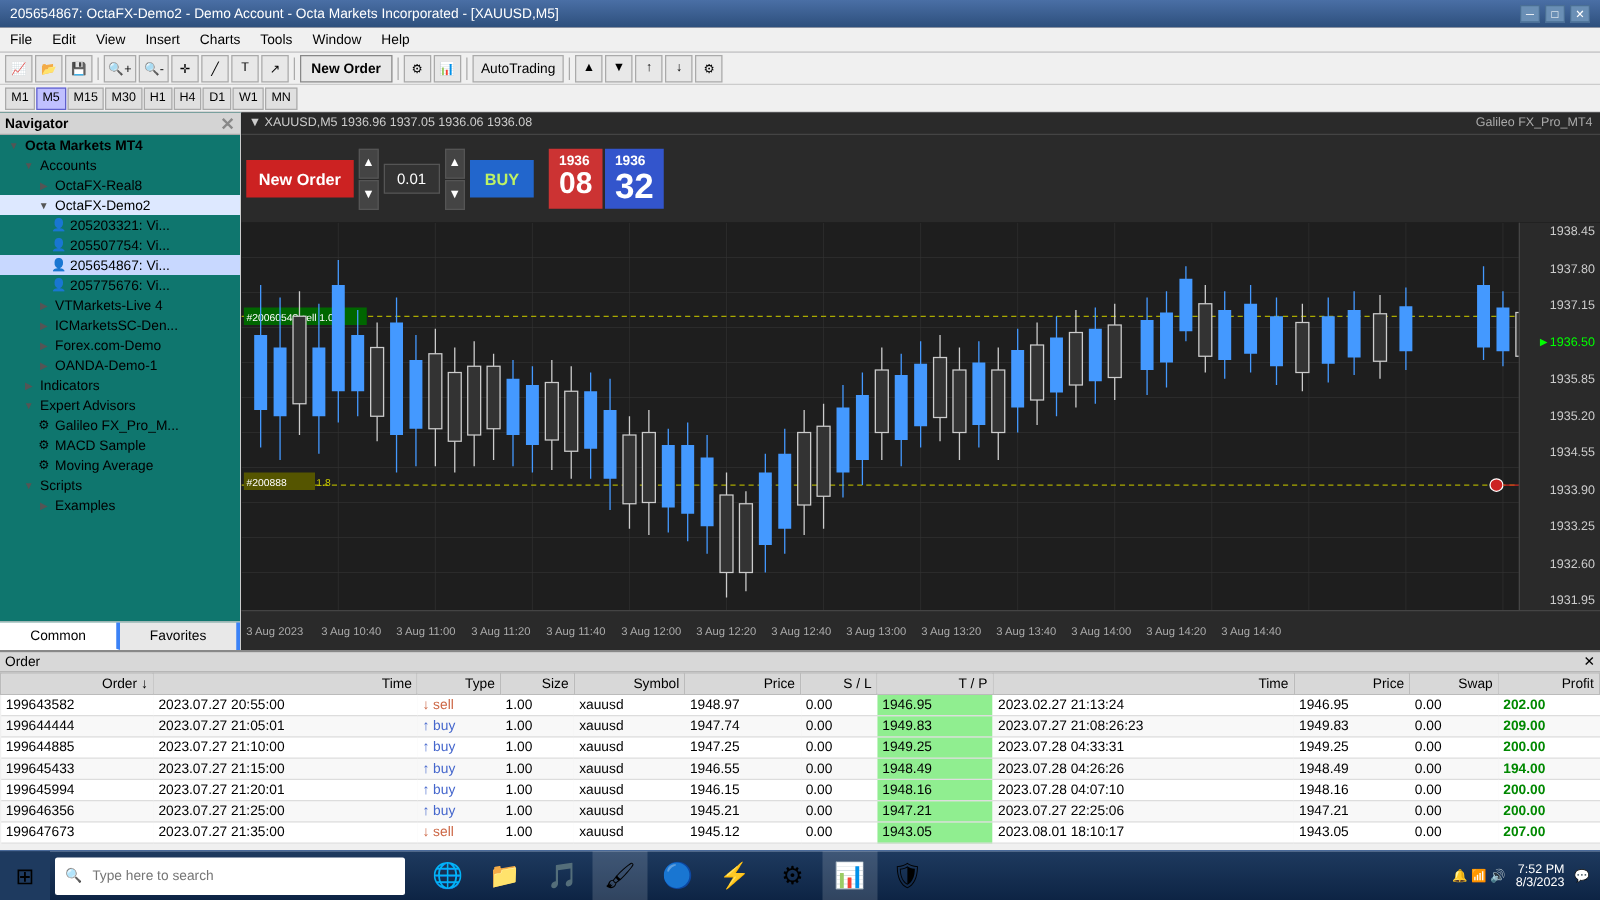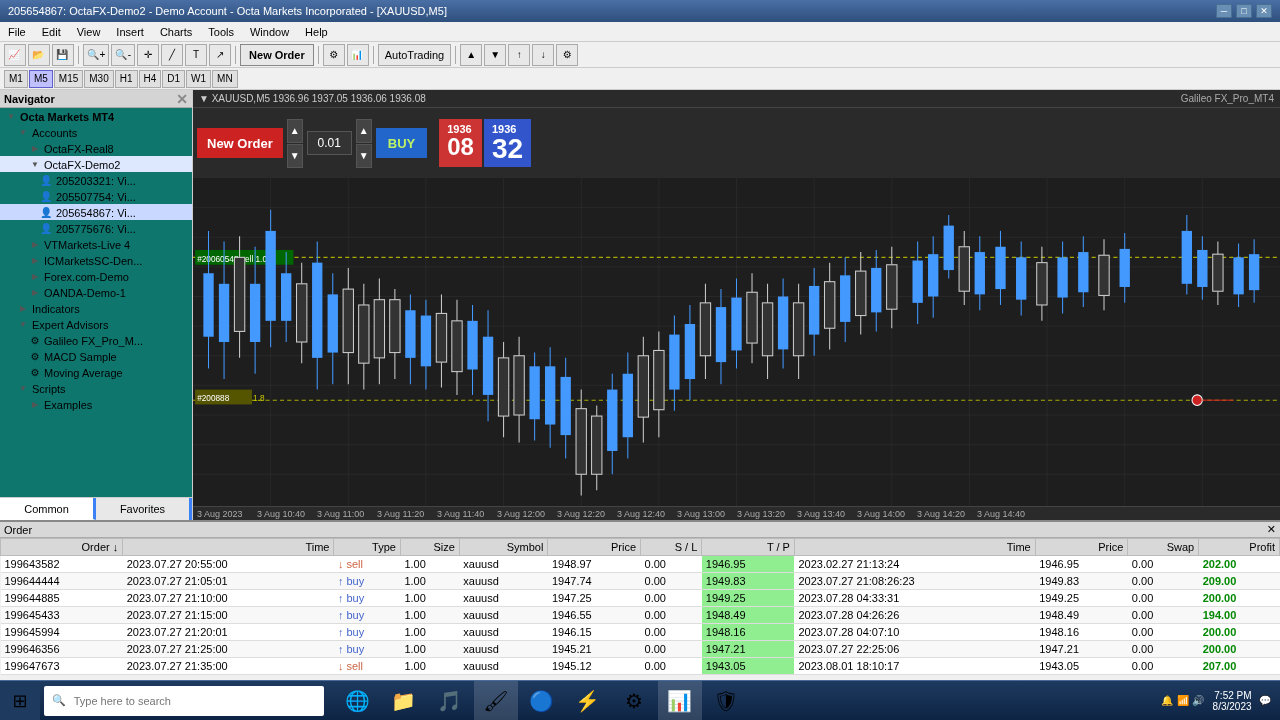--- a/index.html
+++ b/index.html
@@ -136,21 +136,21 @@
       background: #1e1e1e;
       overflow: hidden;
     }
 
     
     .chart-svg { position: absolute; top: 0; left: 0; width: 100%; height: 100%; }
     .price-label { color: #ccc; font-size: 10px; text-align: right; padding-right: 4px; }
 
     
     .time-axis {
-      height: 14px; background: #2a2a2a; border-top: 1px solid #444;
+      height: 32px; background: #2a2a2a; border-top: 1px solid #444;
       display: flex; align-items: center;
       overflow: hidden;
     }
     .time-label { color: #aaa; font-size: 9px; min-width: 60px; padding-left: 4px; }
 
     
     .chart-header {
       height: 18px; background: #2a2a2a; display: flex; align-items: center;
       padding: 0 6px; color: #ccc; font-size: 10px; border-bottom: 1px solid #444;
       justify-content: space-between;
@@ -641,20 +641,33 @@
         <line x1="990" y1="60" x2="990" y2="120" stroke="#cccccc" stroke-width="1"></line>
         <rect x="985" y="72" width="10" height="35" fill="#333" stroke="#ccc" stroke-width="1"></rect>
 
         <line x1="1010" y1="62" x2="1010" y2="122" stroke="#4499ff" stroke-width="1"></line>
         <rect x="1005" y="75" width="10" height="35" fill="#4499ff"></rect>
 
         <line x1="1025" y1="58" x2="1025" y2="118" stroke="#4499ff" stroke-width="1"></line>
         <rect x="1020" y="72" width="10" height="34" fill="#4499ff"></rect>
       </svg>
 
+      <div style="position:absolute;right:0;top:0;width:65px;height:100%;background:#2a2a2a;border-left:1px solid #444;display:flex;flex-direction:column;justify-content:space-between;padding:2px 0;">
+        <div class="price-label">1938.45</div>
+        <div class="price-label">1937.80</div>
+        <div class="price-label">1937.15</div>
+        <div class="price-label price-label-current" style="color:#00ff00;">►1936.50</div>
+        <div class="price-label">1935.85</div>
+        <div class="price-label">1935.20</div>
+        <div class="price-label">1934.55</div>
+        <div class="price-label">1933.90</div>
+        <div class="price-label">1933.25</div>
+        <div class="price-label">1932.60</div>
+        <div class="price-label">1931.95</div>
+      </div>
     </div>
 
     <div class="time-axis">
       <div class="time-label">3 Aug 2023</div>
       <div class="time-label">3 Aug 10:40</div>
       <div class="time-label">3 Aug 11:00</div>
       <div class="time-label">3 Aug 11:20</div>
       <div class="time-label">3 Aug 11:40</div>
       <div class="time-label">3 Aug 12:00</div>
       <div class="time-label">3 Aug 12:20</div>

